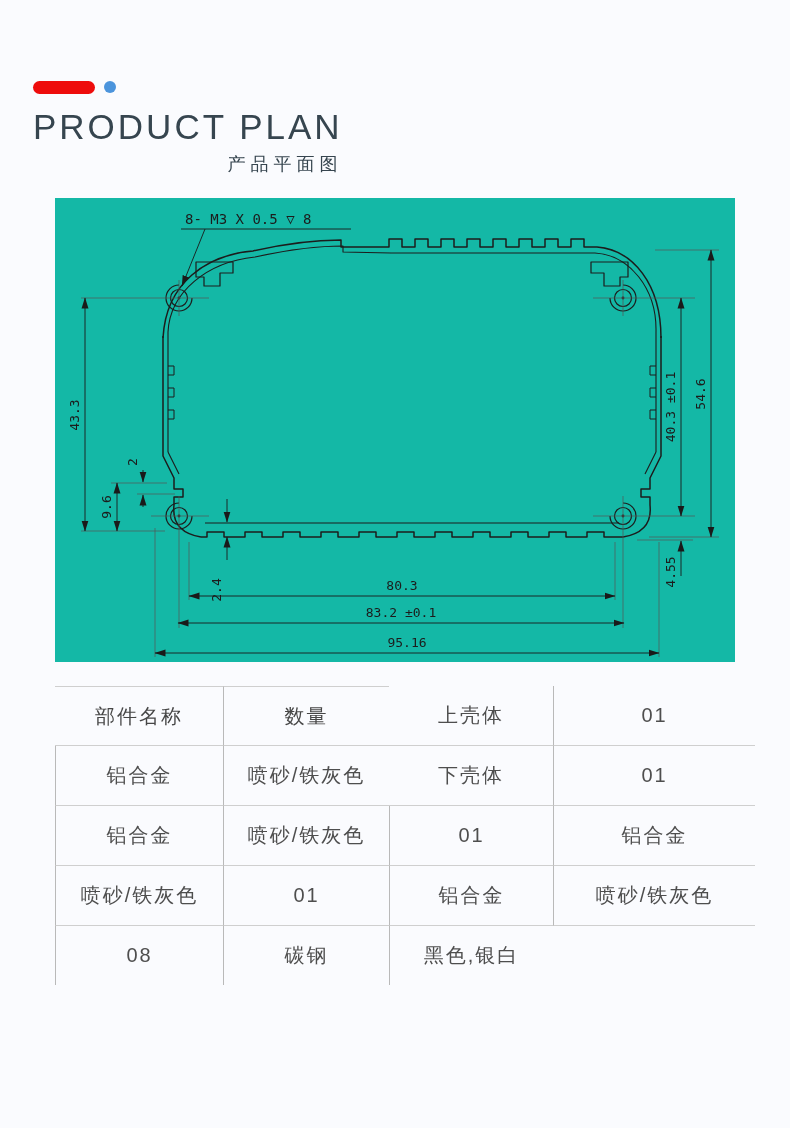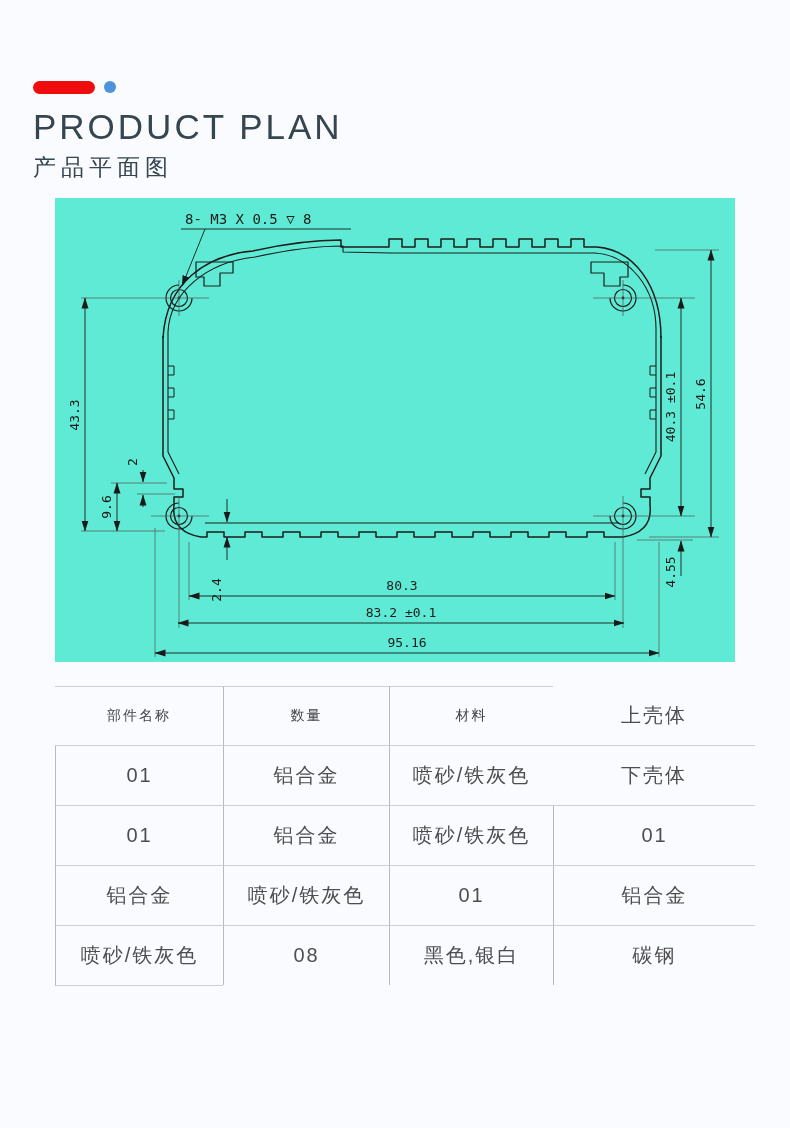--- a/index.html
+++ b/index.html
@@ -6,39 +6,39 @@
   body{
     width:790px;height:1128px;
     background:#fafbfe;
     font-family:"Liberation Sans", sans-serif;
     position:relative;
     overflow:hidden;
   }
   .page{position:absolute;inset:0;}
 
   
-  .header{position:absolute;left:33px;top:80px;}
+  .header{position:absolute;left:33px;top:80px;text-align:right;}
   .accent{display:flex;align-items:center;gap:9px;height:14px;}
   .accent-bar{width:62px;height:13px;border-radius:7px;background:#ee0c0c;}
   .accent-dot{width:12px;height:12px;border-radius:50%;background:#4b94dc;}
   .title-en{
     margin-top:14px;
     font-size:35px;font-weight:300;letter-spacing:3px;
     color:#36454f;line-height:1.1;
   }
   .title-zh{
     margin-top:5px;
-    font-size:23px;font-weight:400;letter-spacing:5px;
+    font-size:18px;font-weight:400;letter-spacing:5px;
     color:#36454f;
   }
 
   
   .drawing-panel{
     position:absolute;left:55px;top:198px;width:680px;height:464px;
-    background:#5eead4;
+    background:#14b8a6;
   }
   .drawing-panel svg{display:block;}
   .dimtxt{
     font-family:"DejaVu Sans Mono", monospace;
     font-size:13px;fill:#1c1c1c;
   }
   .notetxt{
     font-family:"DejaVu Sans Mono", monospace;
     font-size:14px;fill:#1c1c1c;
   }
@@ -52,21 +52,21 @@
   }
   .cell{
     display:flex;align-items:center;justify-content:center;
     height:59px;
     font-size:20px;letter-spacing:2px;
     border-bottom:1px solid #cfcfcf;
   }
   .cell.head{
     height:58px;
     border-top:1px solid #cfcfcf;
-    font-size:14px;color:#464646;
+    font-size:20px;color:#464646;
   }
   .cell.vline{border-left:1px solid #b9b9b9;}
   .cell.lastrow{border-bottom:none;}
 </style>
 </head>
 <body>
 
 <div class="page">
 
   <div class="header">
@@ -175,38 +175,37 @@
         <text class="dimtxt" x="346" y="419" text-anchor="middle">83.2 ±0.1</text>
         <text class="dimtxt" x="352" y="449" text-anchor="middle">95.16</text>
       </g>
     </svg>
   </div>
 
   <div class="parts-table">
 
     <div class="cell head">部件名称</div>
     <div class="cell head vline">数量</div>
-    <div class="cell head vline">材料</div>
 
     <div class="cell">上壳体</div>
     <div class="cell vline">01</div>
     <div class="cell vline">铝合金</div>
     <div class="cell vline">喷砂/铁灰色</div>
 
     <div class="cell">下壳体</div>
     <div class="cell vline">01</div>
     <div class="cell vline">铝合金</div>
     <div class="cell vline">喷砂/铁灰色</div>
 
     <div class="cell vline">01</div>
     <div class="cell vline">铝合金</div>
     <div class="cell vline">喷砂/铁灰色</div>
 
     <div class="cell vline">01</div>
     <div class="cell vline">铝合金</div>
     <div class="cell vline">喷砂/铁灰色</div>
 
     <div class="cell lastrow vline">08</div>
+    <div class="cell lastrow vline">碳钢</div>
     <div class="cell lastrow vline">黑色,银白</div>
-    <div class="cell lastrow vline">碳钢</div>
   </div>
 
 </div>
 
 </body></html>

